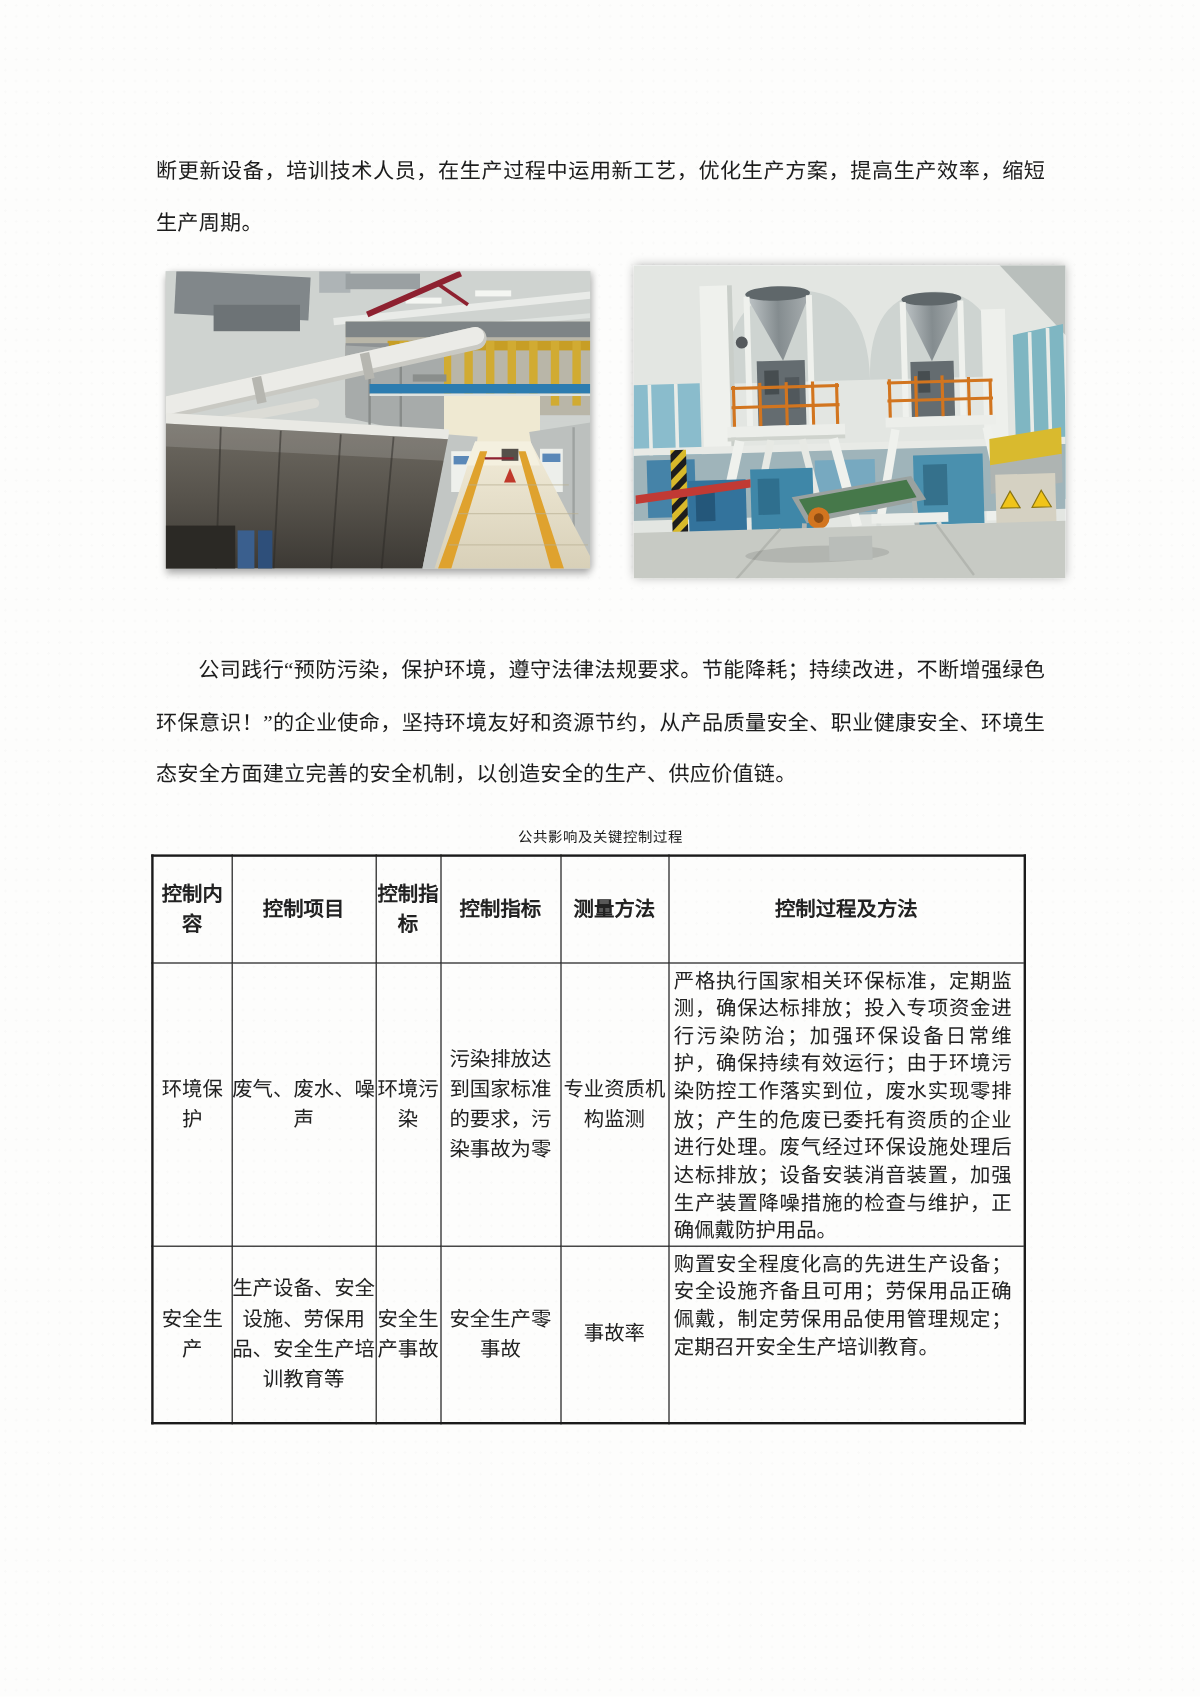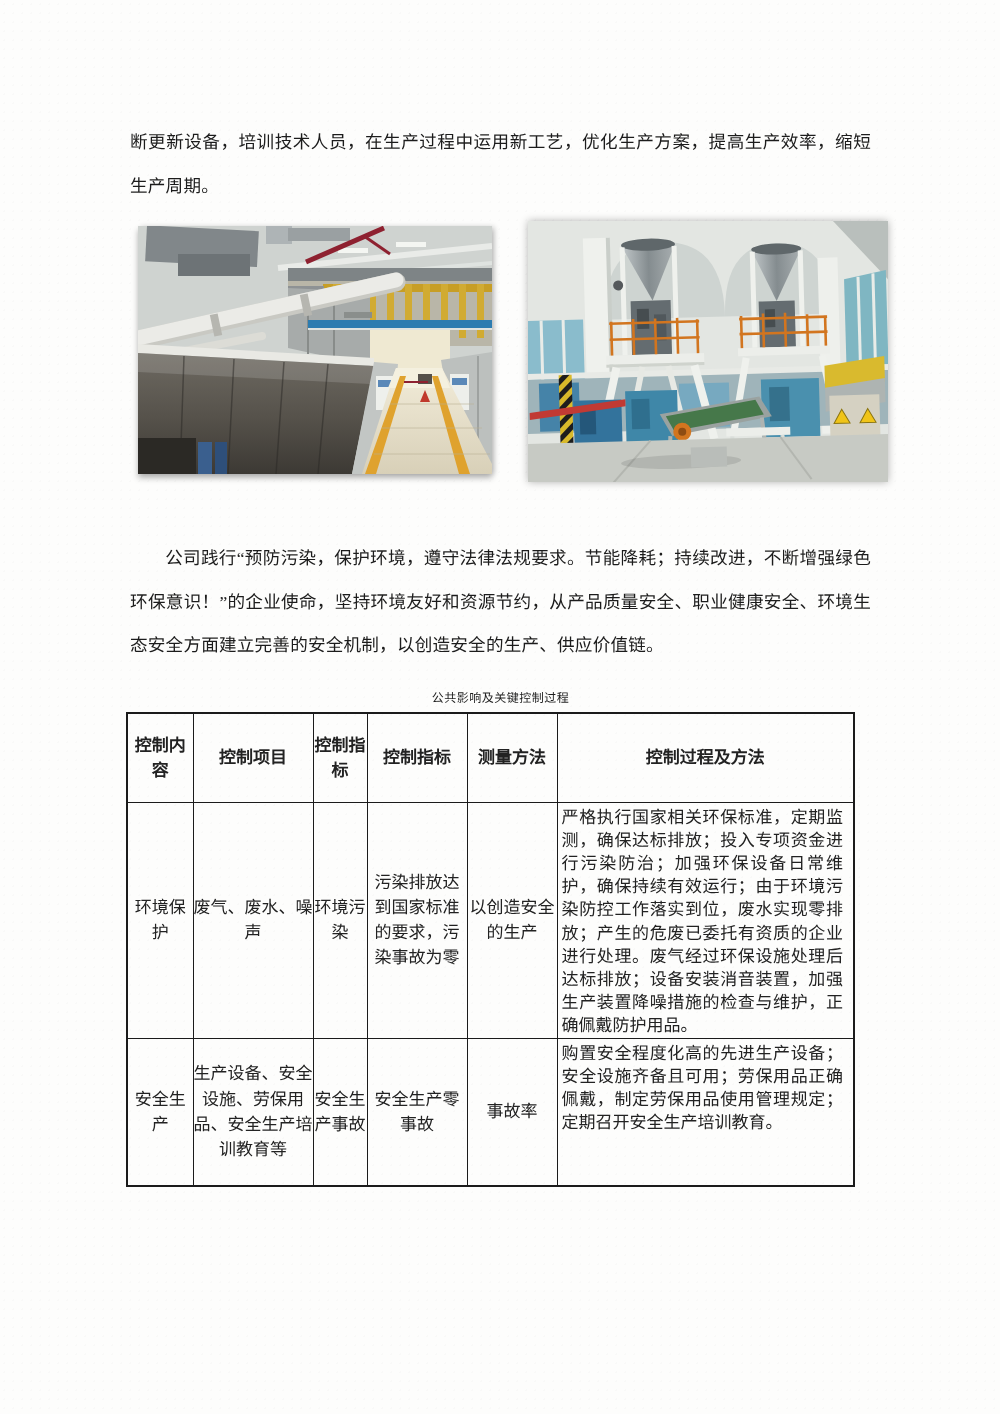--- a/index.html
+++ b/index.html
@@ -323,21 +323,21 @@
         <th class="cell-c5">测量方法</th>
         <th class="cell-c6" style="text-align:center;vertical-align:middle;padding:0;line-height:1.48;">控制过程及方法</th>
       </tr>
     </thead>
     <tbody>
       <tr class="row-1">
         <td class="cell-c1">环境保护</td>
         <td class="cell-c2">废气、废水、噪声</td>
         <td class="cell-c3">环境污染</td>
         <td class="cell-c4">污染排放达到国家标准的要求，污染事故为零</td>
-        <td class="cell-c5">以创造安全的生产</td>
+        <td class="cell-c5">专业资质机构监测</td>
         <td class="cell-c6">严格执行国家相关环保标准，定期监测，确保达标排放；投入专项资金进行污染防治；加强环保设备日常维护，确保持续有效运行；由于环境污染防控工作落实到位，废水实现零排放；产生的危废已委托有资质的企业进行处理。废气经过环保设施处理后达标排放；设备安装消音装置，加强生产装置降噪措施的检查与维护，正确佩戴防护用品。</td>
       </tr>
       <tr class="row-2">
         <td class="cell-c1">安全生产</td>
         <td class="cell-c2">生产设备、安全设施、劳保用品、安全生产培训教育等</td>
         <td class="cell-c3">安全生产事故</td>
         <td class="cell-c4">安全生产零事故</td>
         <td class="cell-c5">事故率</td>
         <td class="cell-c6">购置安全程度化高的先进生产设备；安全设施齐备且可用；劳保用品正确佩戴，制定劳保用品使用管理规定；定期召开安全生产培训教育。</td>
       </tr>

